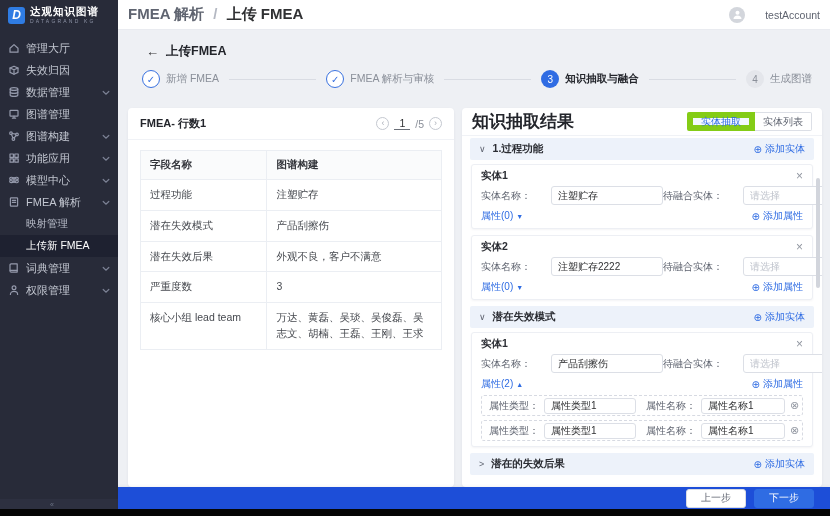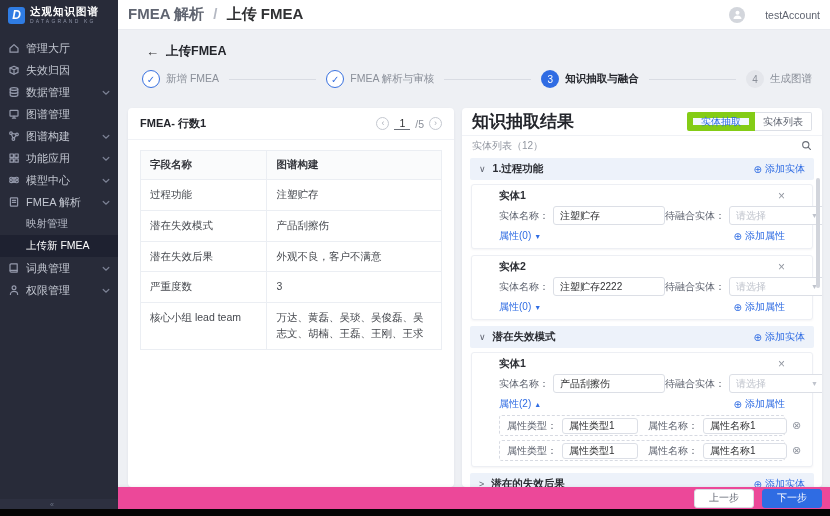--- a/index.html
+++ b/index.html
@@ -82,43 +82,43 @@
 
   .scroll-area { flex:1; overflow:hidden; padding:2px 8px 0 8px; position:relative; }
   .scrollbar-thumb { position:absolute; right:2px; top:70px; width:4px; height:110px; border-radius:2px; background:#d2d5dc; }
 
   .sec-head { height:22px; background:#edf2fa; border-radius:2px; display:flex; align-items:center; padding:0 9px; margin-bottom:4px; cursor:pointer; }
   .sec-chevron { font-size:9px; color:#5f6470; margin-right:7px; }
   .sec-title { font-size:10.5px; font-weight:bold; color:#2b2d33; }
   .add-link { margin-left:auto; color:#2f6ce3; font-size:10px; display:flex; align-items:center; gap:3px; cursor:pointer; white-space:nowrap; }
   .plus-glyph { font-size:10px; }
 
-  .ent-card { border:1px solid #edeff4; border-radius:3px; box-shadow:0 1px 2px rgba(30,40,70,0.05); padding:5px 27px; margin:0 1px 6px 1px; background:#fff; }
+  .ent-card { border:1px solid #edeff4; border-radius:3px; box-shadow:0 1px 2px rgba(30,40,70,0.05); padding:5px 9px; margin:0 1px 6px 1px; background:#fff; }
   .ec-head { display:flex; align-items:center; height:12px; }
   .ec-title { font-size:10.5px; font-weight:bold; color:#2b2d33; }
   .ec-close { margin-left:auto; color:#9297a1; font-size:12px; line-height:10px; cursor:pointer; }
   .ec-fields { display:flex; align-items:center; margin-top:4px; justify-content:space-between; }
-  .fgroup { display:flex; align-items:center; gap:4px; }
+  .fgroup { display:flex; align-items:center; gap:20px; }
   .flabel { font-size:10px; color:#5f6470; white-space:nowrap; }
   .tinput { height:19px; border:1px solid #dcdfe6; border-radius:3px; padding:0 6px; font-size:10px; color:#303133; width:112px; font-family:inherit; outline:none; }
   .fake-select { height:19px; border:1px solid #dcdfe6; border-radius:3px; padding:0 6px; width:96px; display:flex; align-items:center; justify-content:space-between; cursor:pointer; background:#fff; }
   .fs-ph { font-size:10px; color:#bfc3cc; }
   .fs-caret { font-size:7px; color:#bfc3cc; }
   .ec-attr-row { display:flex; align-items:center; margin-top:4px; }
   .attr-toggle { color:#2f6ce3; font-size:10px; display:flex; align-items:center; gap:3px; cursor:pointer; }
   .attr-caret { font-size:7px; }
   .ec-attr-row .add-link { margin-left:auto; }
   .dash-row { border:1px dashed #d7dae2; border-radius:3px; margin-top:4px; padding:0 7px; height:21px; display:flex; align-items:center; gap:5px; }
-  .dash-row .tinput { width:76px; height:16px; }
+  .dash-row .tinput { width:92px; height:16px; }
   .dash-row .tinput.t2 { width:84px; }
   .dash-row .del { margin-left:auto; color:#9297a1; font-size:11px; cursor:pointer; }
   .dash-spacer { width:12px; }
 
   
-  .footer { position:absolute; left:118px; right:0; bottom:7px; height:22px; background:#ec4899; box-shadow:0 -1px 3px rgba(0,0,0,0.05); display:flex; align-items:center; justify-content:flex-end; gap:8px; padding-right:8px; z-index:6; }
+  .footer { position:absolute; left:118px; right:0; bottom:7px; height:22px; background:#1d4ed8; box-shadow:0 -1px 3px rgba(0,0,0,0.05); display:flex; align-items:center; justify-content:flex-end; gap:8px; padding-right:16px; z-index:6; }
   .btn { height:19px; padding:0 14px; border-radius:3px; font-size:10px; display:flex; align-items:center; cursor:pointer; font-family:inherit; }
   .btn-plain { background:#fff; border:1px solid #d9dce3; color:#5f6470; }
   .btn-primary { background:#2f6ce3; border:1px solid #2f6ce3; color:#fff; }
 
   .bottom-black { position:absolute; left:0; right:0; bottom:0; height:7px; background:#050505; z-index:9; }
 </style>
 </head>
 <body>
 
 <div class="sidebar">
@@ -346,29 +346,20 @@
     </div>
 
     <div class="panel panel-right">
       <div class="rp-head">
         <span class="rp-title">知识抽取结果</span>
         <div class="toggle">
           <span class="tg-btn on">实体抽取</span>
           <span class="tg-btn off">实体列表</span>
         </div>
       </div>
-      <div class="rp-subrow">
-        <span class="list-label">实体列表（12）</span>
-        <span class="sicon">
-          <svg width="11" height="11" viewBox="0 0 12 12" fill="none" stroke="#6a6f78" stroke-width="1.2" stroke-linecap="round">
-              <circle cx="5.2" cy="5.2" r="3.4"></circle>
-              <path d="M7.8 7.8 L10.4 10.4"></path>
-            </svg>
-        </span>
-      </div>
 
       <div class="scroll-area">
 
         <div class="sec-head">
           <span class="sec-chevron">∨</span>
           <span class="sec-title">1.过程功能</span>
           <span class="add-link">
             <span class="plus-glyph">⊕</span>
             <span>添加实体</span>
           </span>

